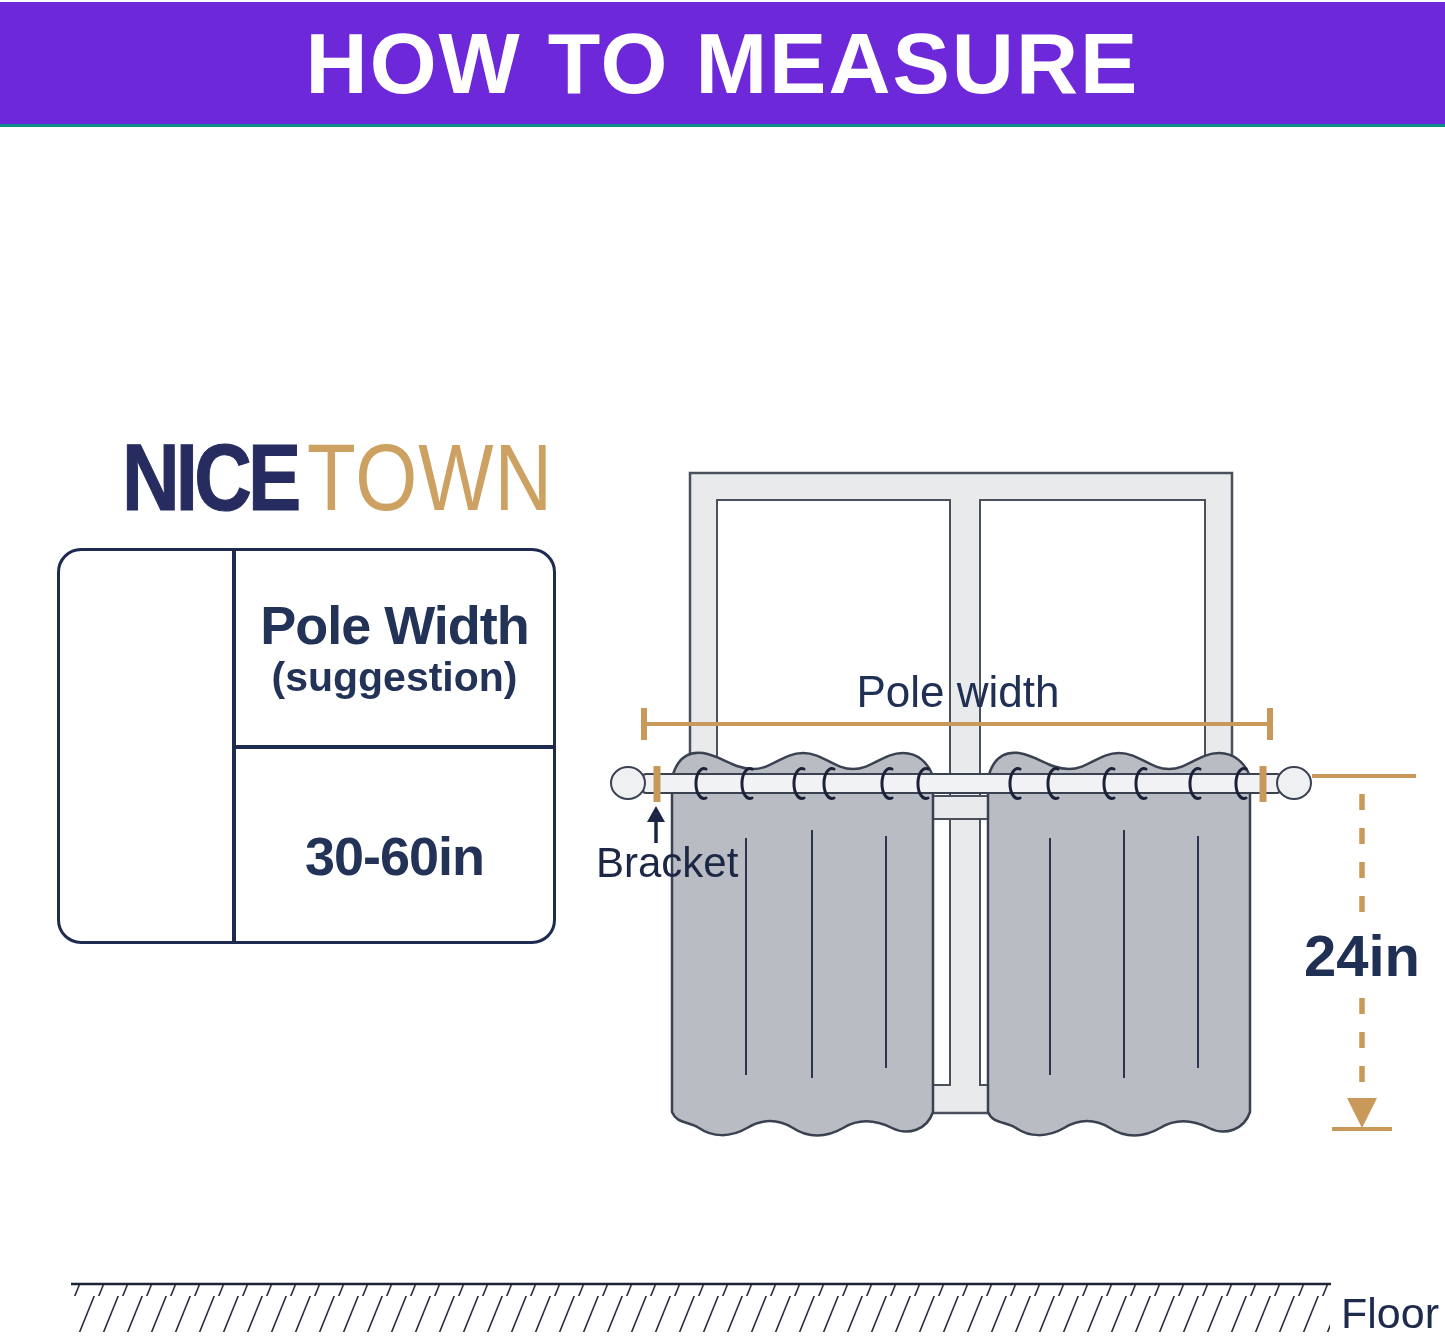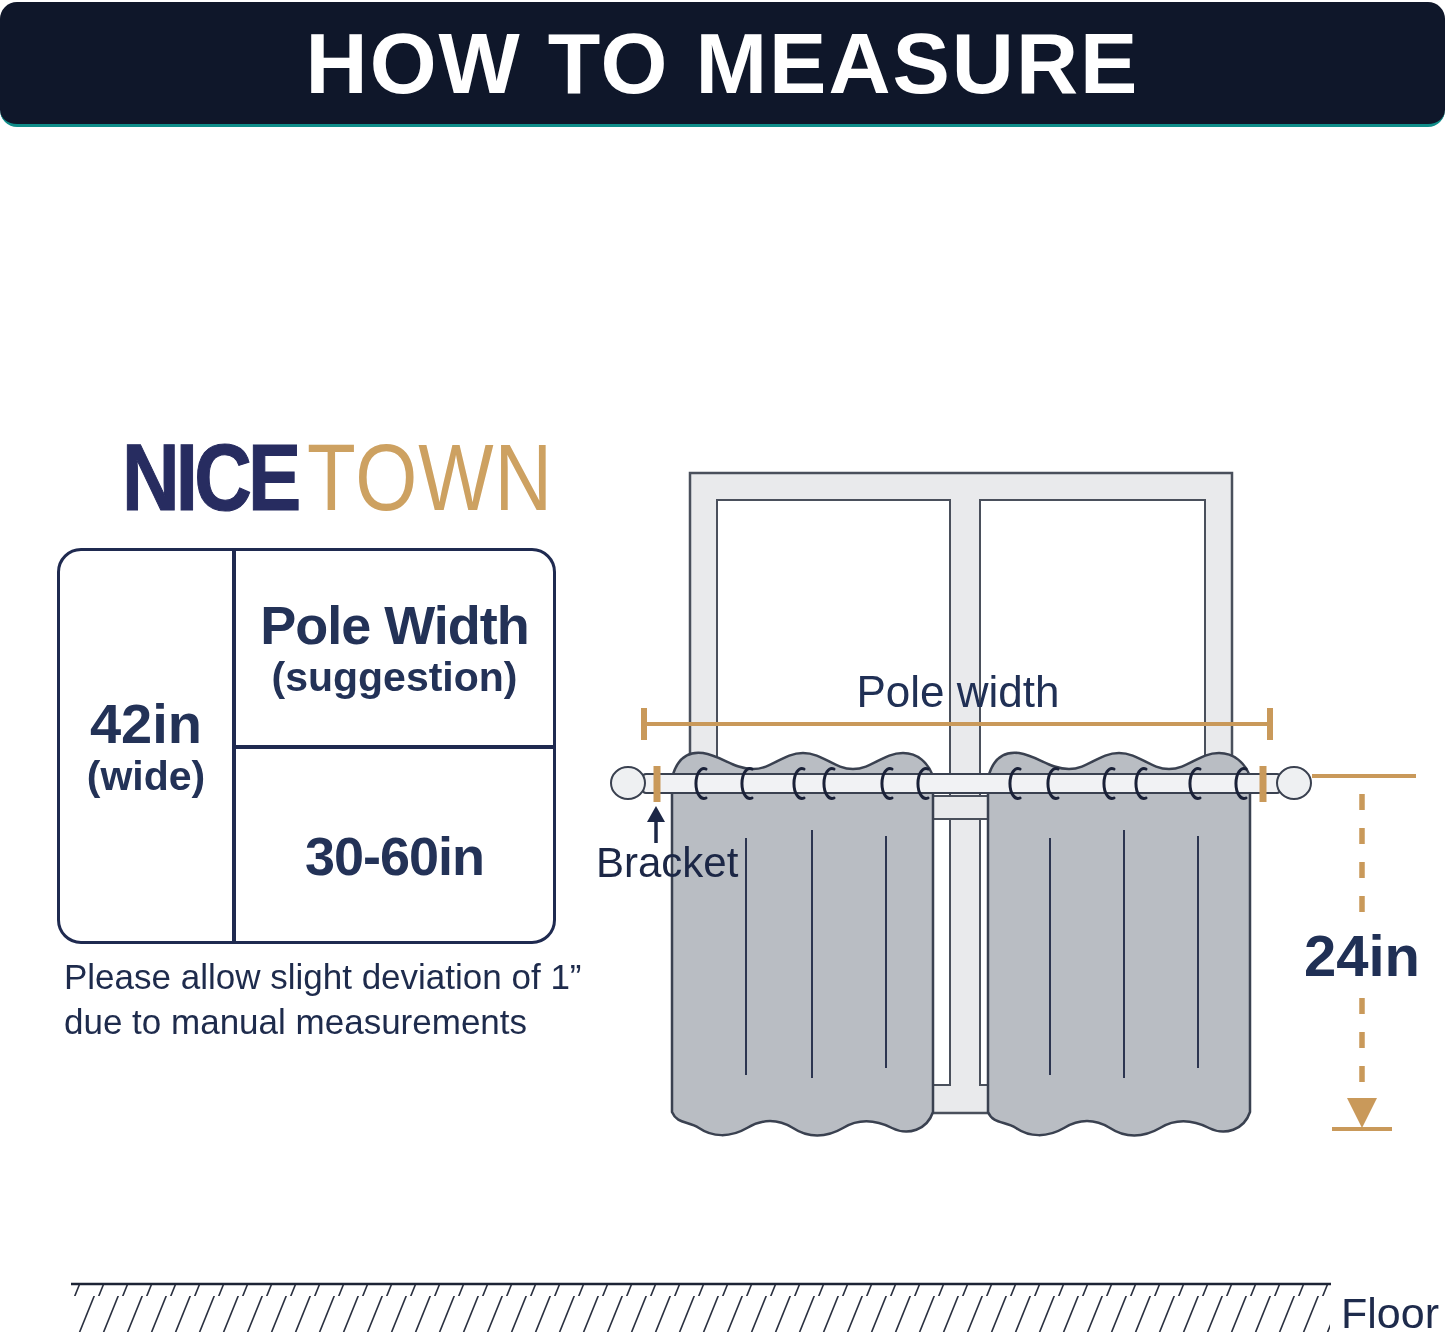--- a/index.html
+++ b/index.html
@@ -3,22 +3,22 @@
 <meta charset="utf-8">
 <style>
   html,body{margin:0;padding:0;background:#ffffff;}
   .canvas{
     position:relative;width:1445px;height:1337px;background:#ffffff;
     font-family:"Liberation Sans",sans-serif;overflow:hidden;
   }
   
   .banner{
     position:absolute;left:0;top:2px;width:100%;height:122px;
-    background:#0f172a;border-bottom:3px solid #0f8d89;
-    display:flex;align-items:center;justify-content:center;border-radius:17px;
+    background:#6d28d9;border-bottom:3px solid #0f8d89;
+    display:flex;align-items:center;justify-content:center;
   }
   .banner-title{
     color:#ffffff;font-size:86px;font-weight:bold;letter-spacing:2px;
   }
   
   .logo{
     position:absolute;left:122px;top:424px;height:100px;
     display:flex;align-items:flex-start;
     transform:scale(0.95,1.12);transform-origin:left top;
     white-space:nowrap;
@@ -63,37 +63,29 @@
   </div>
 
   <div class="logo">
     <span class="logo-nice">NICE</span>
     <span class="logo-town">TOWN</span>
   </div>
 
   <div class="size-table">
     <div class="vline"></div>
     <div class="hline"></div>
-    <div class="cell cell-left">
-      <div class="t-big">42in</div>
-      <div class="t-small">(wide)</div>
-    </div>
     <div class="cell cell-top-right">
       <div class="t-mid">Pole Width</div>
       <div class="t-small">(suggestion)</div>
     </div>
     <div class="cell cell-bottom-right">
       <div class="t-mid">30-60in</div>
     </div>
   </div>
 
-  <div class="note">
-    <div>Please allow slight deviation of 1”</div>
-    <div>due to manual measurements</div>
-  </div>
 
   <svg class="diagram-svg" viewBox="590 430 855 762">
 
     <g>
       <rect x="690" y="473" width="542" height="640" fill="#e9eaec" stroke="#4a505c" stroke-width="2.5"></rect>
       <rect x="717" y="500" width="233" height="585" fill="#ffffff" stroke="#4a505c" stroke-width="2"></rect>
       <rect x="980" y="500" width="225" height="585" fill="#ffffff" stroke="#4a505c" stroke-width="2"></rect>
       <rect x="927" y="796" width="66" height="23" fill="#e9eaec" stroke="#4a505c" stroke-width="2"></rect>
     </g>
 

